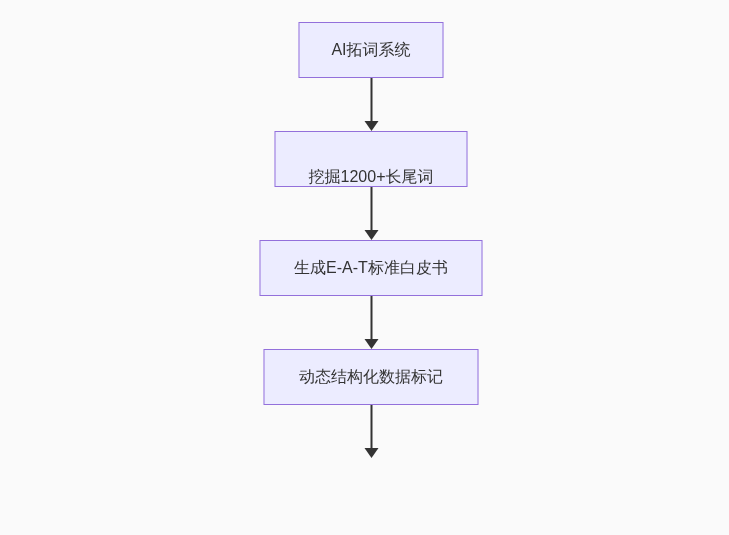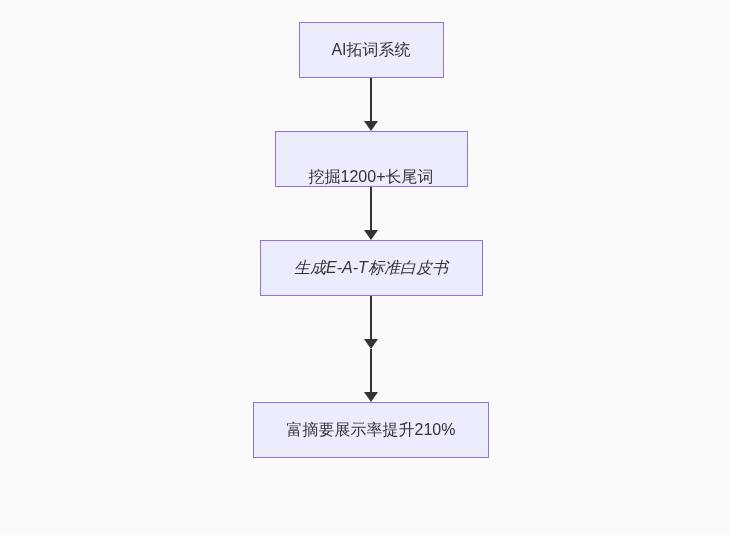--- a/index.html
+++ b/index.html
@@ -37,21 +37,21 @@
     color: var(--text, #333333);
     font-size: 16px;
     line-height: 1.2;
     white-space: nowrap;
     text-align: center;
   }
 
   
   .node.n1 { min-width: 145px; }
   .node.n2 { min-width: 193px; align-items: flex-end; }
-  .node.n3 { min-width: 223px; font-style: italic; }
+  .node.n3 { min-width: 223px; }
   .node.n4 { min-width: 215px; }
   .node.n5 { min-width: 236px; }
 
   .edge {
     position: relative;
     width: 14px;
     height: 53px;
   }
 
   .edge .line {
@@ -102,24 +102,24 @@
 
     <div class="node n3">
       <span>生成E-A-T标准白皮书</span>
     </div>
 
     <div class="edge">
       <div class="line"></div>
       <div class="head"></div>
     </div>
 
+    <div class="node n4">
+      <span>动态结构化数据标记</span>
+    </div>
 
     <div class="edge">
       <div class="line"></div>
       <div class="head"></div>
     </div>
 
-    <div class="node n5">
-      <span>富摘要展示率提升210%</span>
-    </div>
 
   </div>
 </div>
 
 </body></html>

